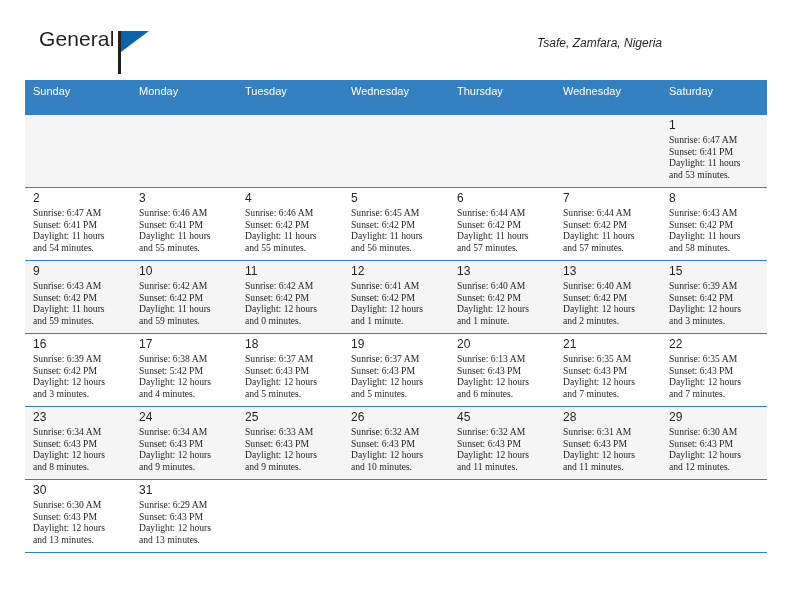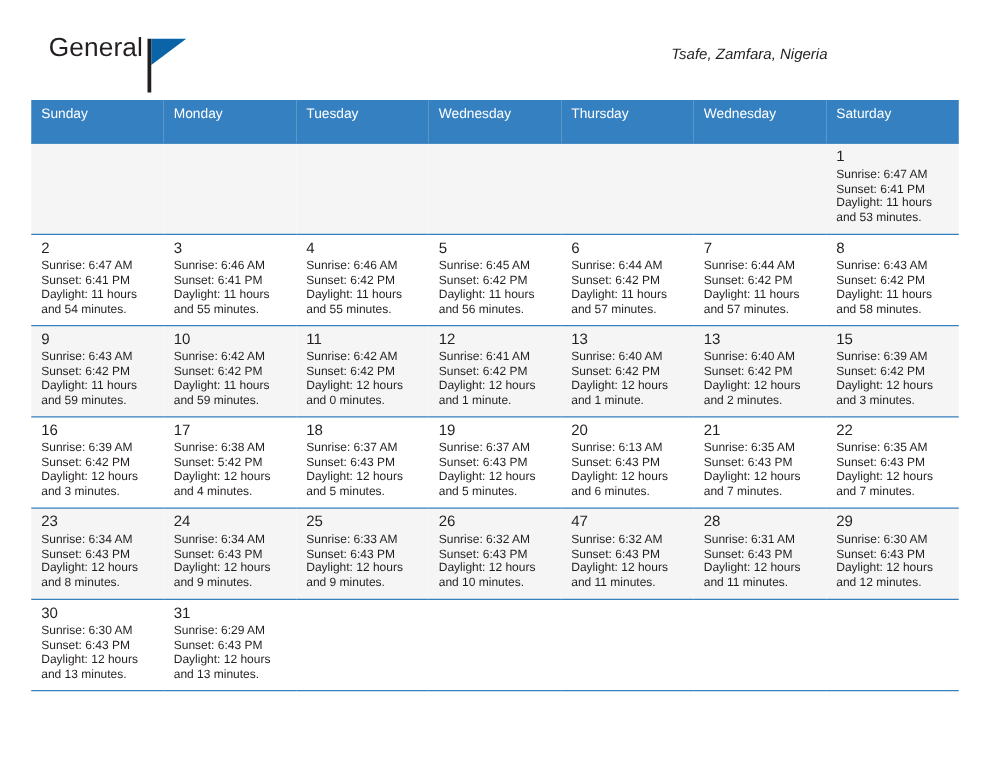--- a/index.html
+++ b/index.html
@@ -128,20 +128,21 @@
     font-size: 12px;
     color: #231f20;
     line-height: 15px;
     margin-bottom: 1px;
   }
   .info {
     font-size: 9.6px;
     color: #231f20;
     line-height: 11.6px;
     white-space: pre-line;
+    font-family: Liberation Serif, serif;
   }
   .empty .cell { visibility: hidden; }
 </style>
 </head>
 <body>
 
 <div class="page">
 
   <div class="header">
 
@@ -444,21 +445,21 @@
             <div class="cell">
               <div class="daynum">26</div>
               <div class="info">Sunrise: 6:32 AM
 Sunset: 6:43 PM
 Daylight: 12 hours
 and 10 minutes.</div>
             </div>
           </td>
           <td>
             <div class="cell">
-              <div class="daynum">47</div>
+              <div class="daynum">45</div>
               <div class="info">Sunrise: 6:32 AM
 Sunset: 6:43 PM
 Daylight: 12 hours
 and 11 minutes.</div>
             </div>
           </td>
           <td>
             <div class="cell">
               <div class="daynum">28</div>
               <div class="info">Sunrise: 6:31 AM

